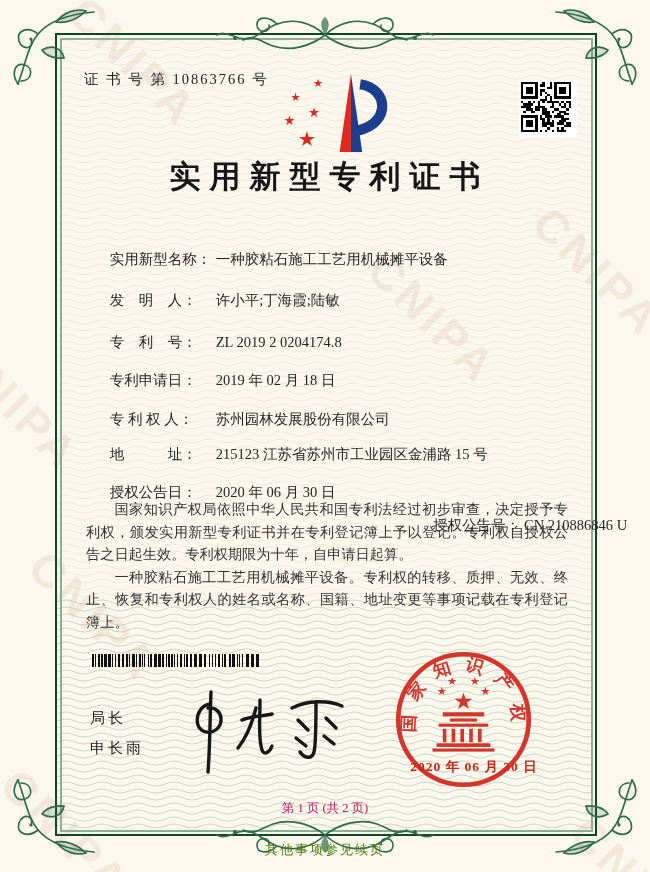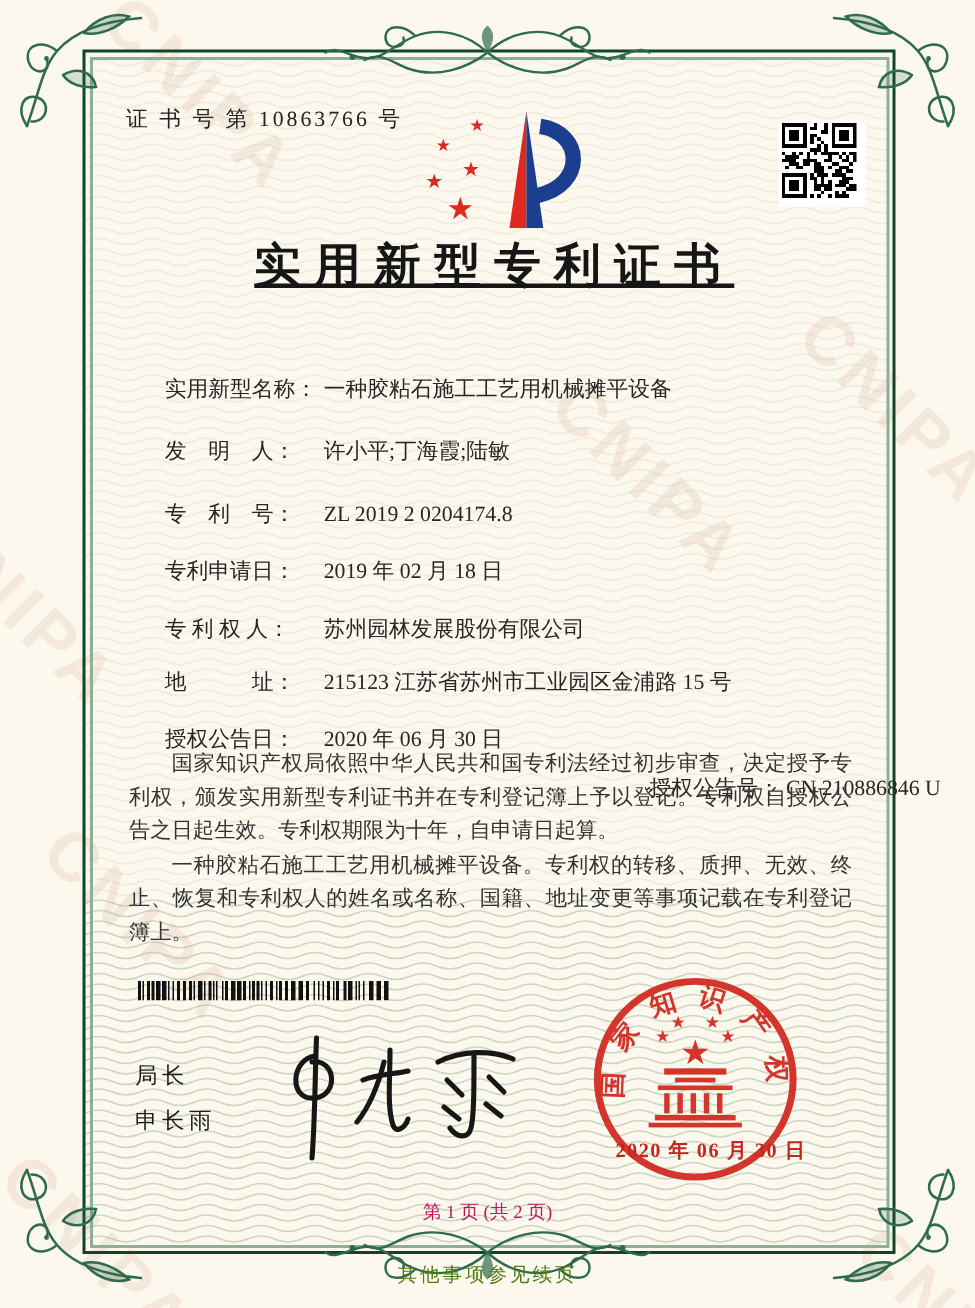--- a/index.html
+++ b/index.html
@@ -23,21 +23,21 @@
   .corner.bl{transform:scaleY(-1);}
   .corner.br{transform:scale(-1,-1);}
   .mid-orn{position:absolute;z-index:3;}
 
   
   .content{position:absolute;inset:0;z-index:4;}
   .cert-number{position:absolute;left:84px;top:70px;font-size:14.5px;letter-spacing:2px;color:#222;}
   #logo{position:absolute;left:276px;top:72px;}
   .qr-wrap{position:absolute;left:519px;top:80px;width:54px;height:54px;background:#fff;padding:2px;}
   .title{position:absolute;left:0;right:0;top:156px;margin:0;text-align:center;
-      font-size:31px;font-weight:bold;color:#161616;letter-spacing:9px;text-indent:9px;text-decoration:underline;}
+      font-size:31px;font-weight:bold;color:#161616;letter-spacing:9px;text-indent:9px;}
 
   .row{position:absolute;left:88px;font-size:14.5px;color:#262626;white-space:pre;}
   .row .lab{display:inline-block;width:102px;}
   .row .val{margin-left:4px;}
   .grant2{position:absolute;left:345px;margin-top:14px;}
 
   .paras{position:absolute;left:86px;top:498px;width:482px;font-size:14.2px;line-height:22.5px;
       color:#333;text-align:justify;}
   .paras p{margin:0;text-indent:2em;}
 

